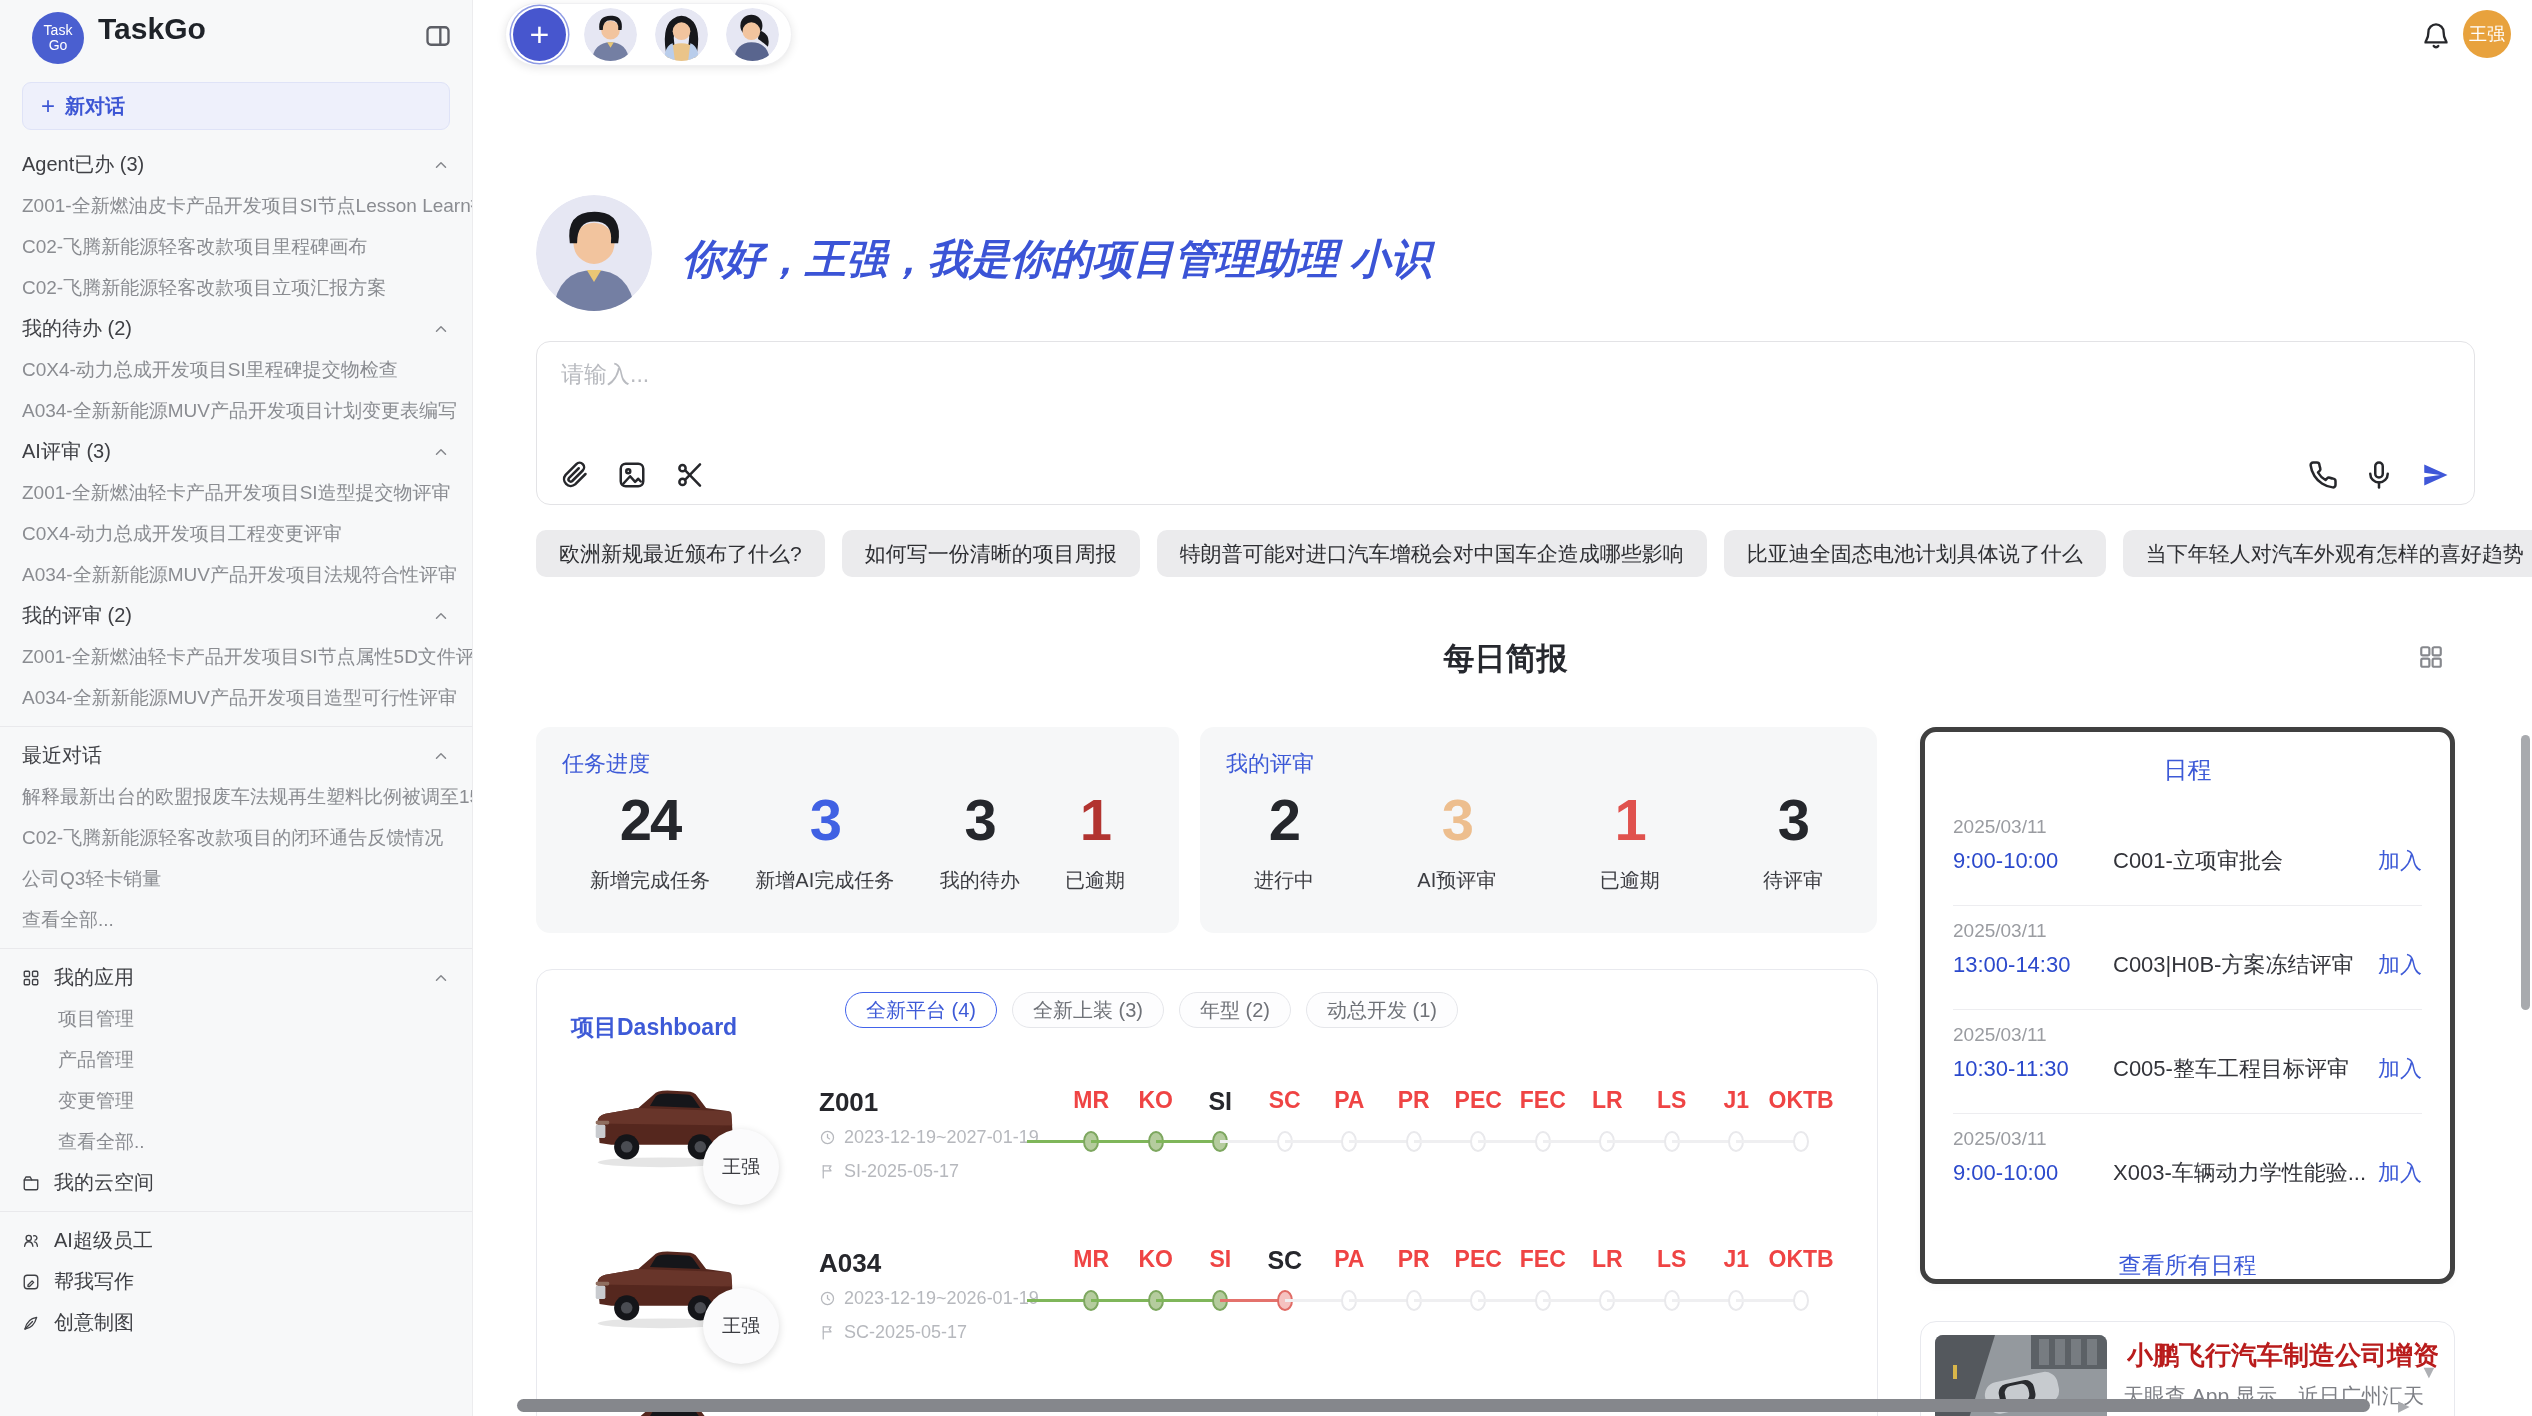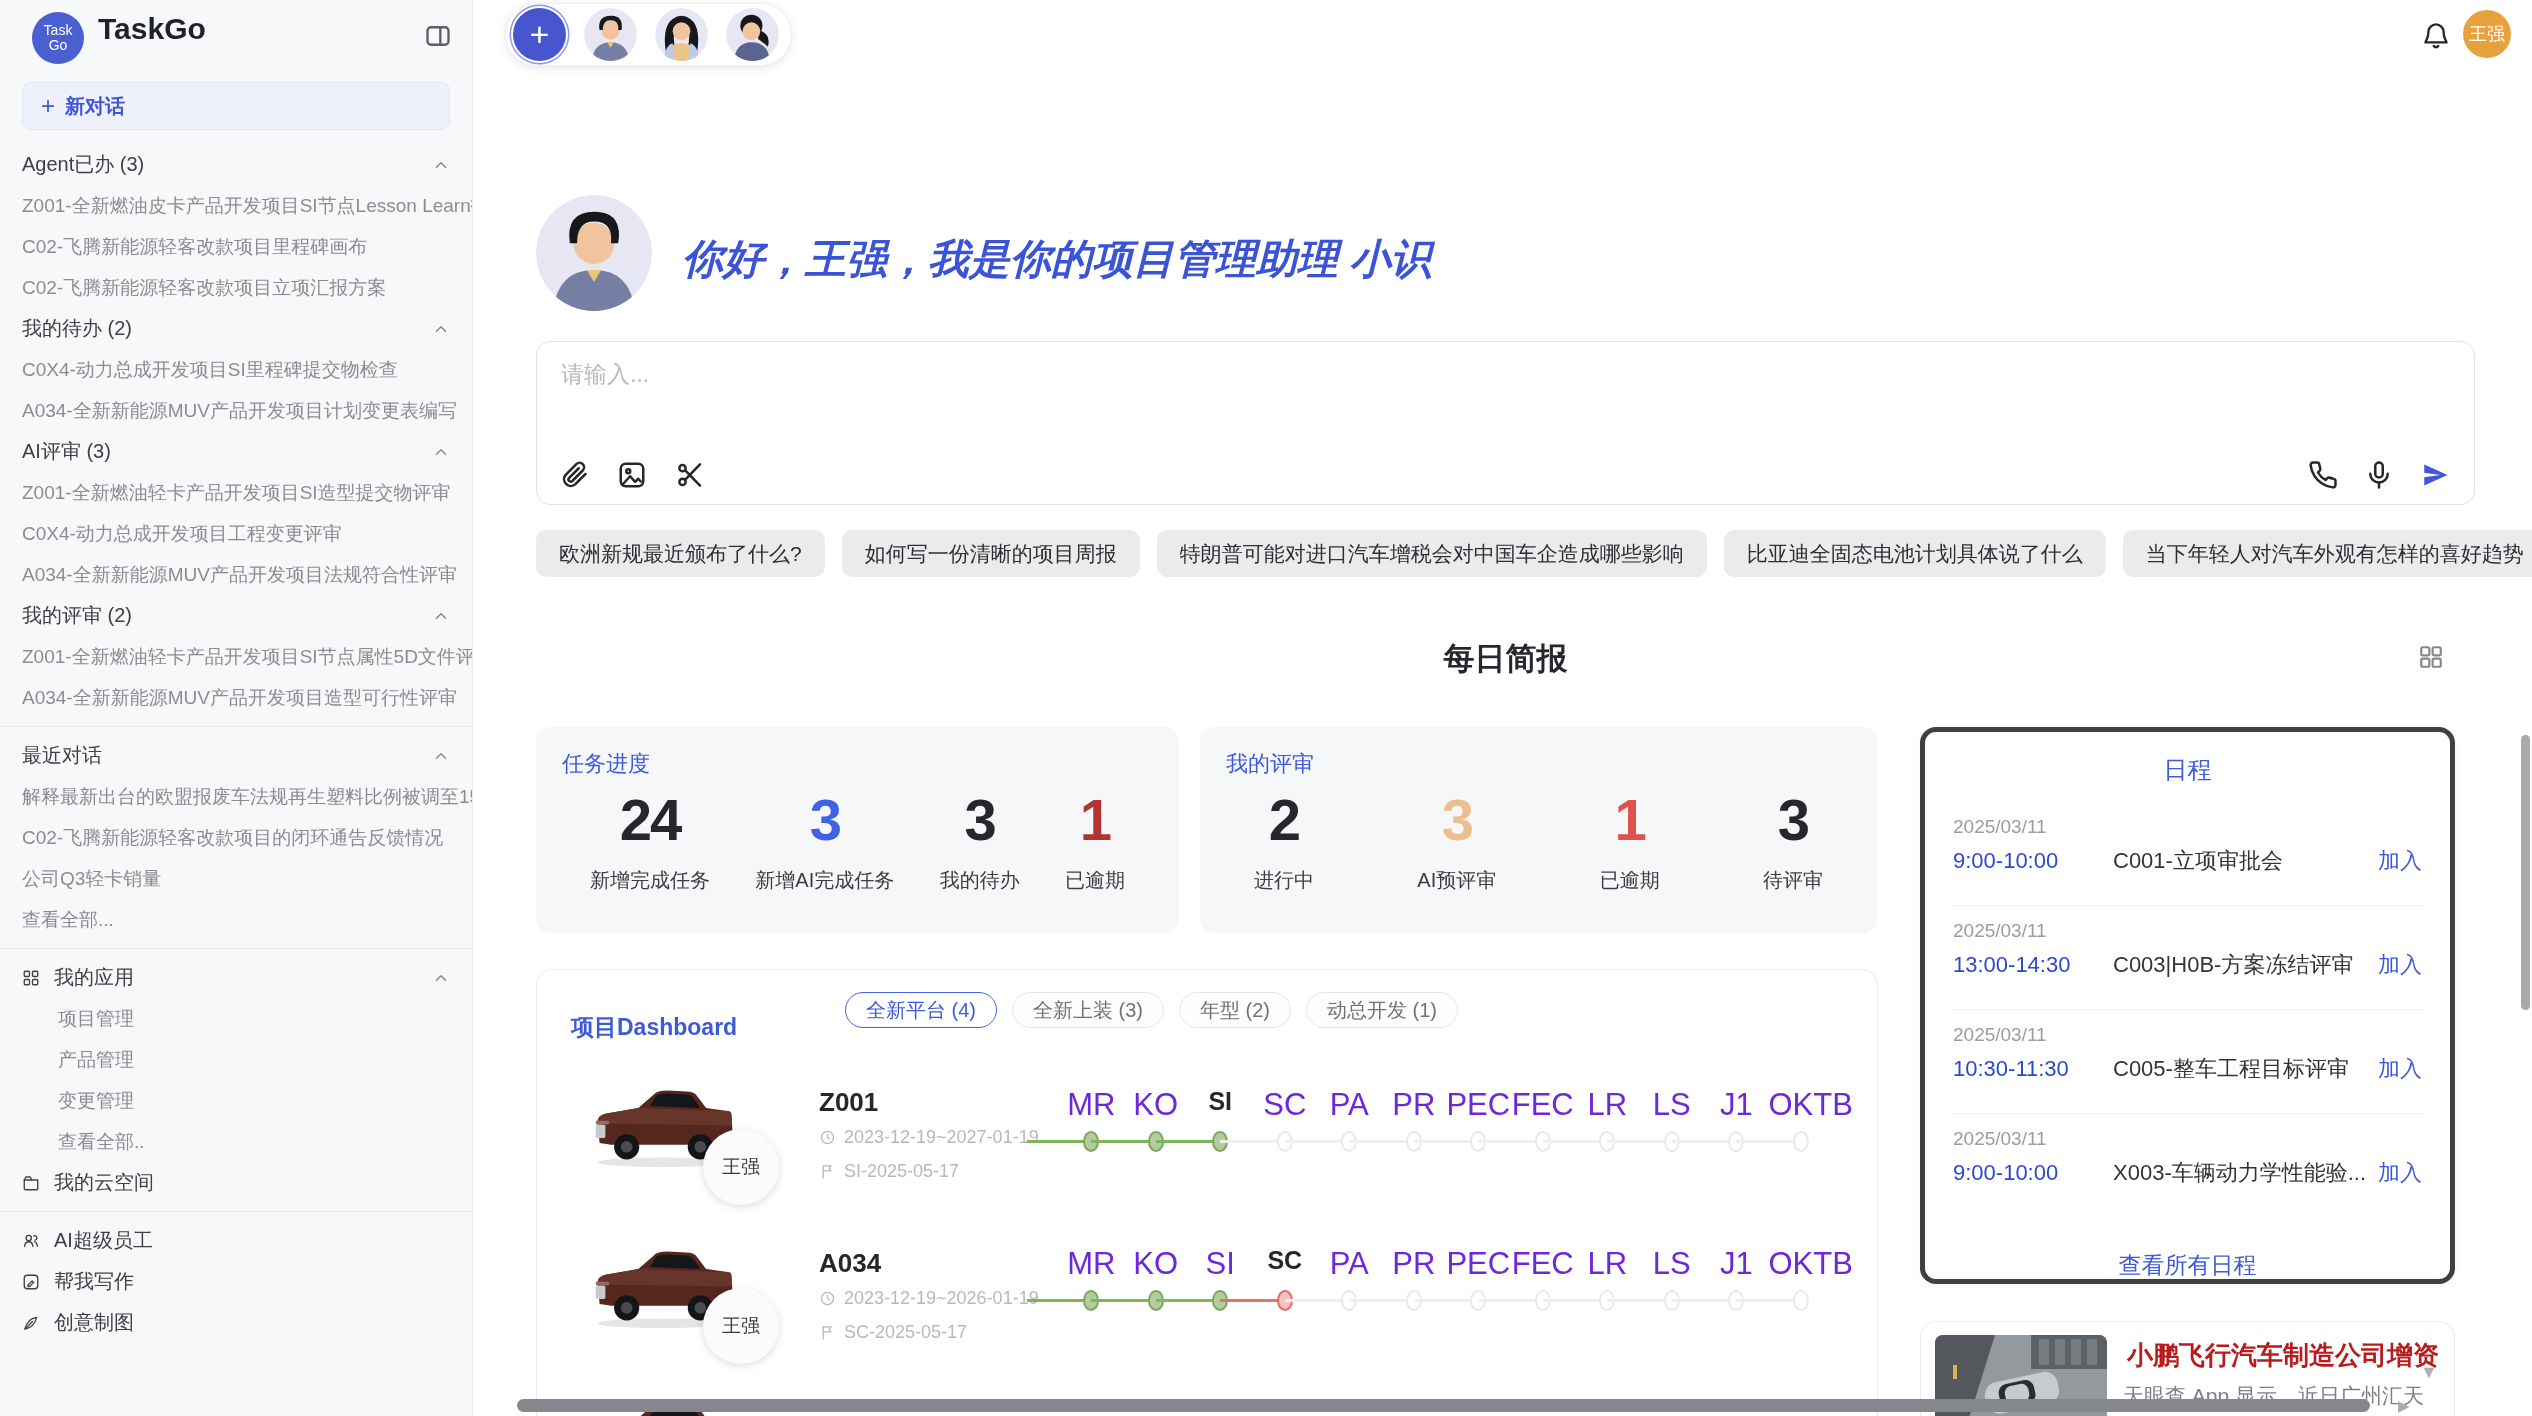--- a/index.html
+++ b/index.html
@@ -78,21 +78,21 @@
   .filter-chip.active{border:1.5px solid #4263eb;color:#3d5ad7;background:#fff;}
   .proj-row{position:absolute;left:0;width:100%;height:160px;}
   .proj-row .truck{position:absolute;left:49px;width:155px;height:92px;}
   .owner-badge{position:absolute;left:166px;width:76px;height:76px;border-radius:50%;background:#fbfbfc;
                box-shadow:0 2px 8px rgba(0,0,0,.14);display:flex;align-items:center;justify-content:center;
                font-size:19px;color:#3a3b40;}
   .proj-code{position:absolute;left:282px;font-size:26px;font-weight:700;color:#26272c;}
   .proj-meta{position:absolute;left:282px;display:flex;align-items:center;gap:8px;font-size:18px;color:#b6b8bd;}
   .track{position:absolute;left:522px;top:0;display:flex;}
   .ms-cell{position:relative;width:64.5px;height:96px;text-align:center;}
-  .ms-label{position:absolute;left:0;right:0;top:14px;font-size:31px;color:#6d28d9;}
+  .ms-label{position:absolute;left:0;right:0;top:14px;font-size:23px;color:#ef4444;font-weight:bold;}
   .ms-label.cur{color:#26272c;font-weight:700;font-size:25px;}
   .ms-cell::before{content:'';position:absolute;top:67px;left:-32.25px;width:64.5px;height:3px;background:transparent;}
   .ms-cell.ln-green::before{background:#7fb65a;}
   .ms-cell.ln-red::before{background:#e4726c;}
   .ms-cell.ln-gray::before{background:#efeff1;}
   .ms-dot{position:absolute;left:50%;top:58px;margin-left:-8px;width:16px;height:21px;border-radius:50%;box-sizing:border-box;}
   .ms-dot.dot-done{background:#b5cc9e;border:2px solid #7da75f;}
   .ms-dot.dot-overdue{background:#f5c2c0;border:2px solid #e06b65;}
   .ms-dot.dot-pending{background:#fff;border:2px solid #e9e9ec;}
 

